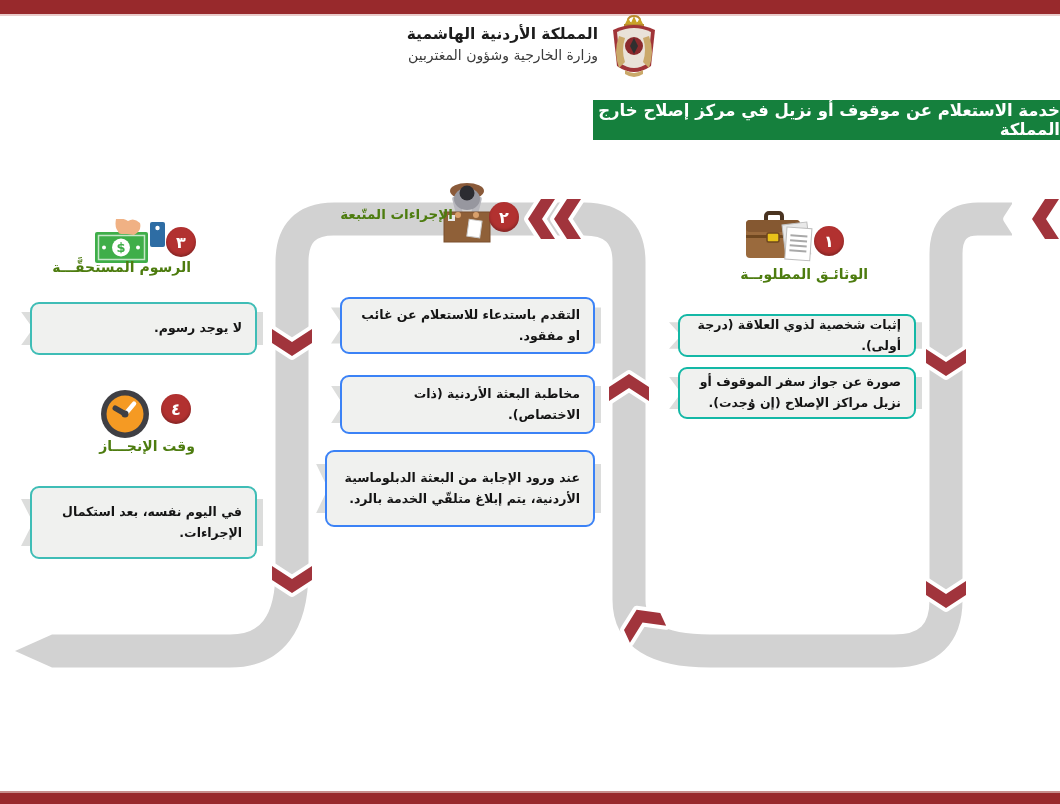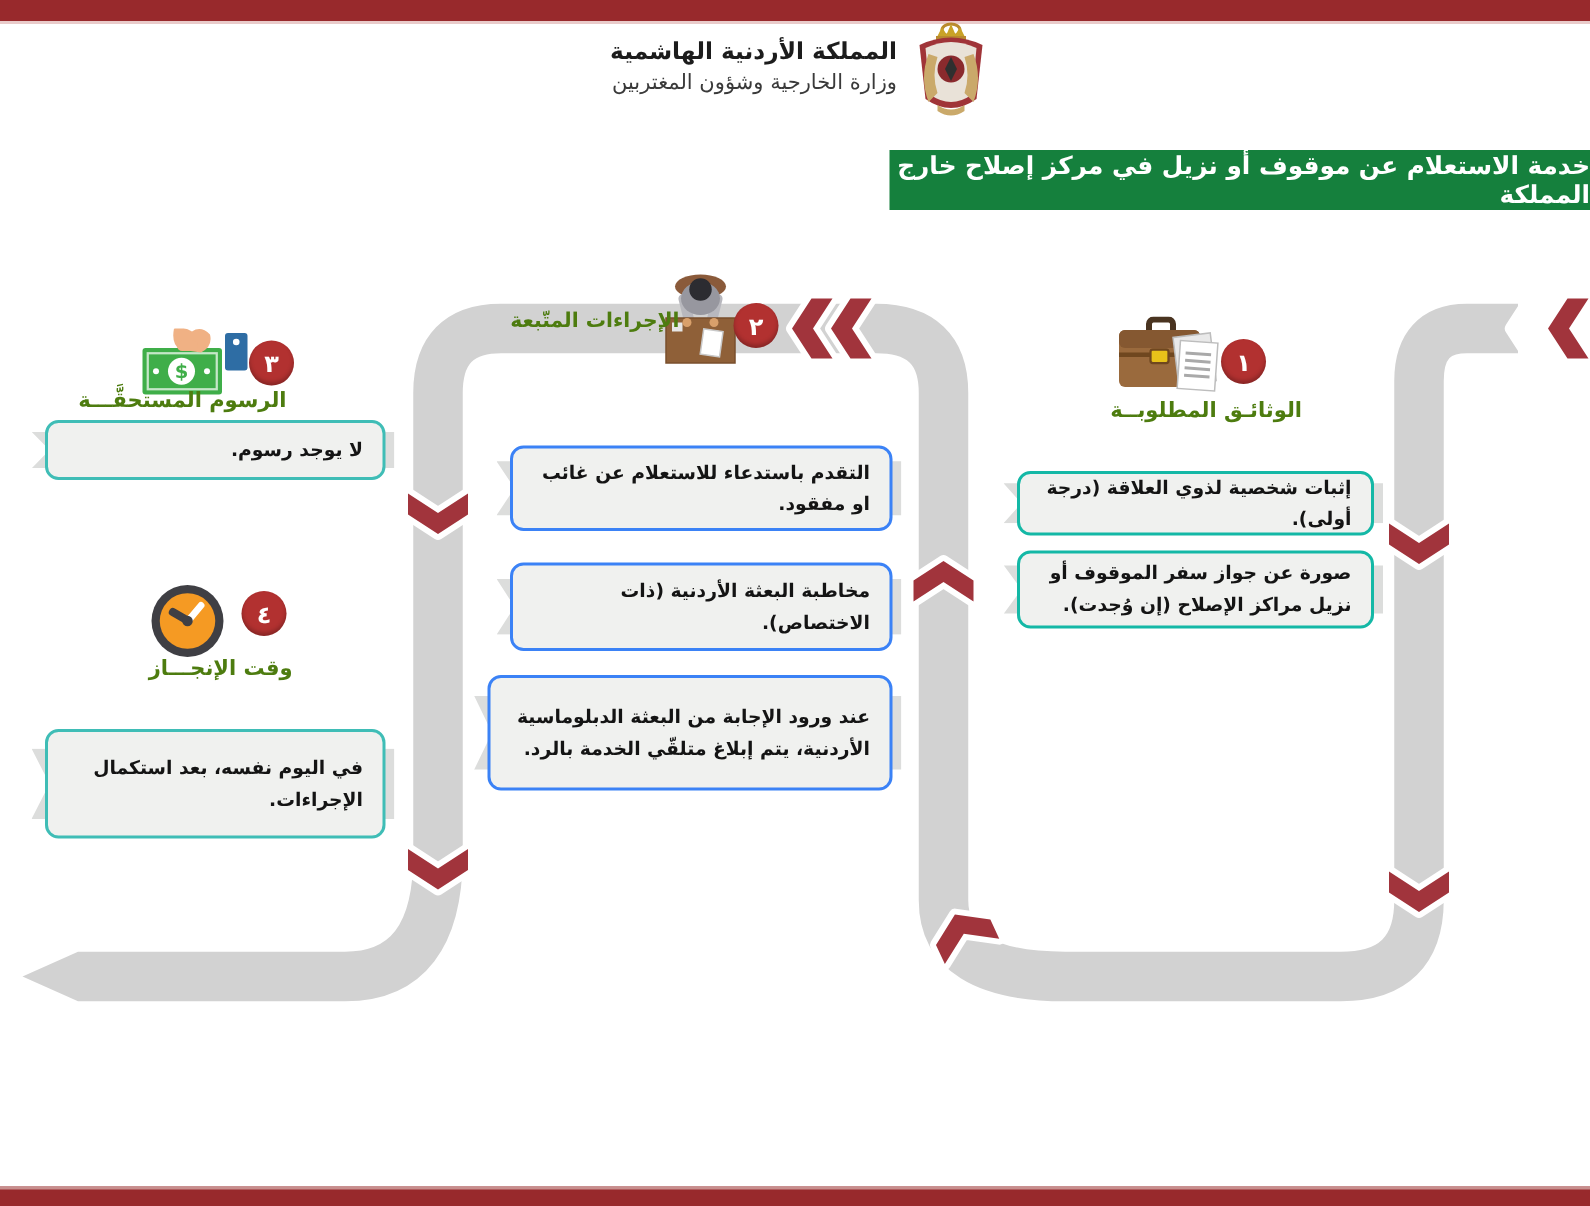--- a/index.html
+++ b/index.html
@@ -189,21 +189,21 @@
     <rect x="4.5" y="16.5" width="46" height="24" fill="none" stroke="#ffffff" stroke-opacity="0.7" stroke-width="1.5"></rect>
     <circle cx="27" cy="28.5" r="9" fill="#ffffff"></circle>
     <text x="27" y="33" text-anchor="middle" font-size="13" font-weight="bold" fill="#3fae49" font-family="DejaVu Sans, sans-serif">$</text>
     <circle cx="10" cy="28.5" r="2" fill="#ffffff"></circle>
       <circle cx="44" cy="28.5" r="2" fill="#ffffff"></circle>
     <path d="M 22 0 Q 20 10 26 14 L 40 16 Q 48 12 46 4 Q 40 -2 34 2 Q 27 -2 22 0 Z" fill="#f0b184"></path>
     <rect x="24" y="8" width="14" height="7" rx="3.5" fill="#f0b184"></rect>
   </svg>
   <div class="badge" style="left:166px;top:227px;">٣</div>
   <div class="step-label" style="left:76px;top:259px;width:115px;">الرسوم المستحقَّـــة</div>
-  <div class="ibox b-teal" style="left:30px;top:280px;width:227px;height:40px;">
+  <div class="ibox b-teal" style="left:30px;top:302px;width:227px;height:53px;">
     <span>لا يوجد رسوم.</span>
   </div>
 
   <svg class="icon" style="left:99px;top:388px;" width="52" height="52" viewBox="0 0 52 52">
     <circle cx="26" cy="26" r="24" fill="#3f3f44"></circle>
     <circle cx="26" cy="26" r="18.5" fill="#f59a23"></circle>
     <g transform="rotate(40 26 26)">
         <rect x="24" y="10" width="4.5" height="18" rx="2.2" fill="#ffffff"></rect>
       </g>
     <g transform="rotate(-60 26 26)">

